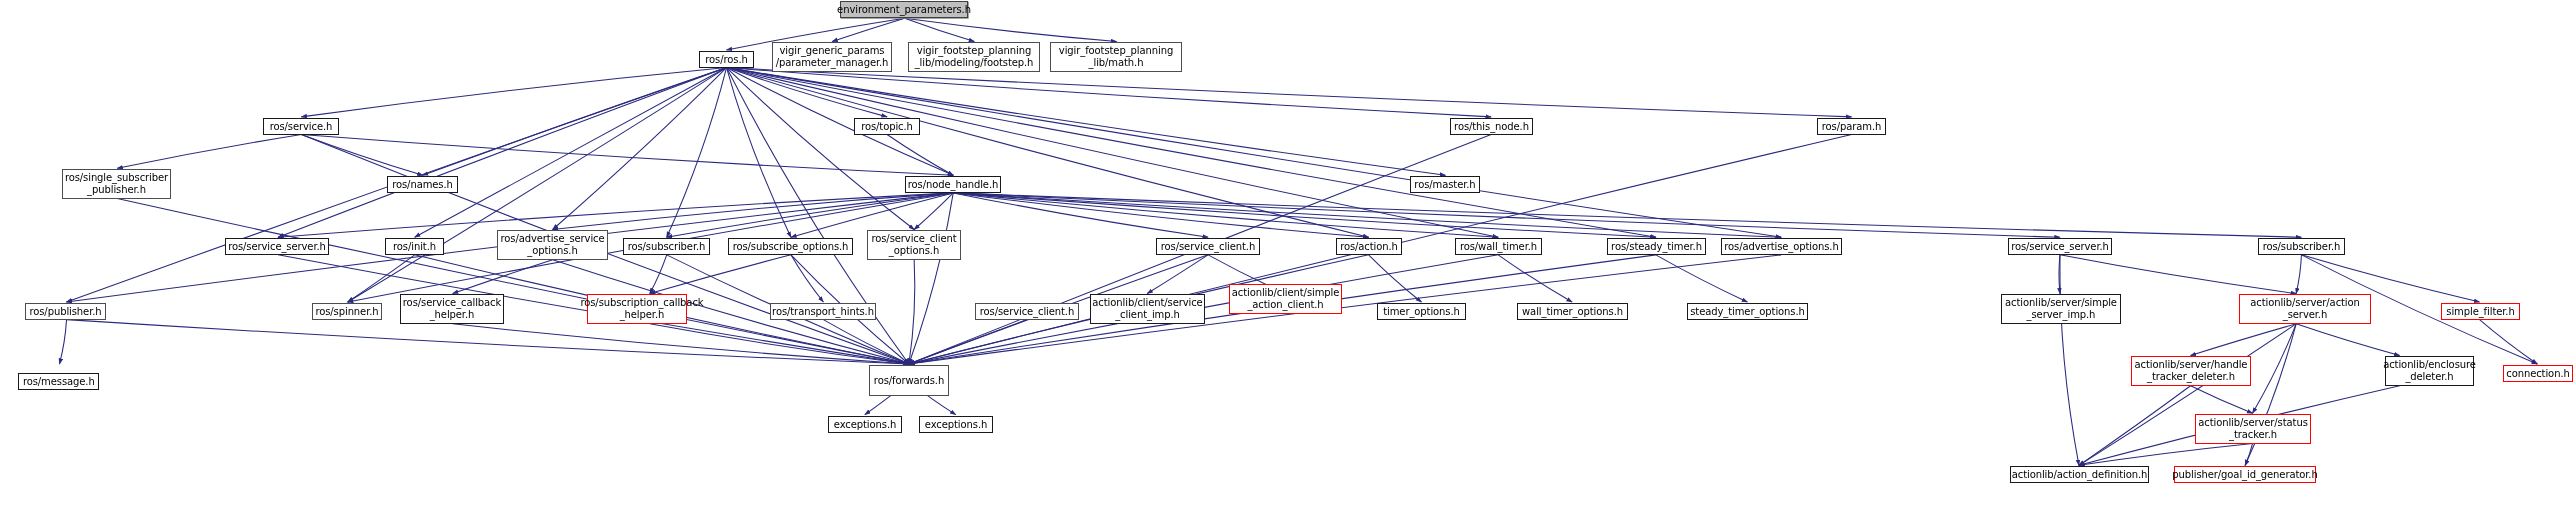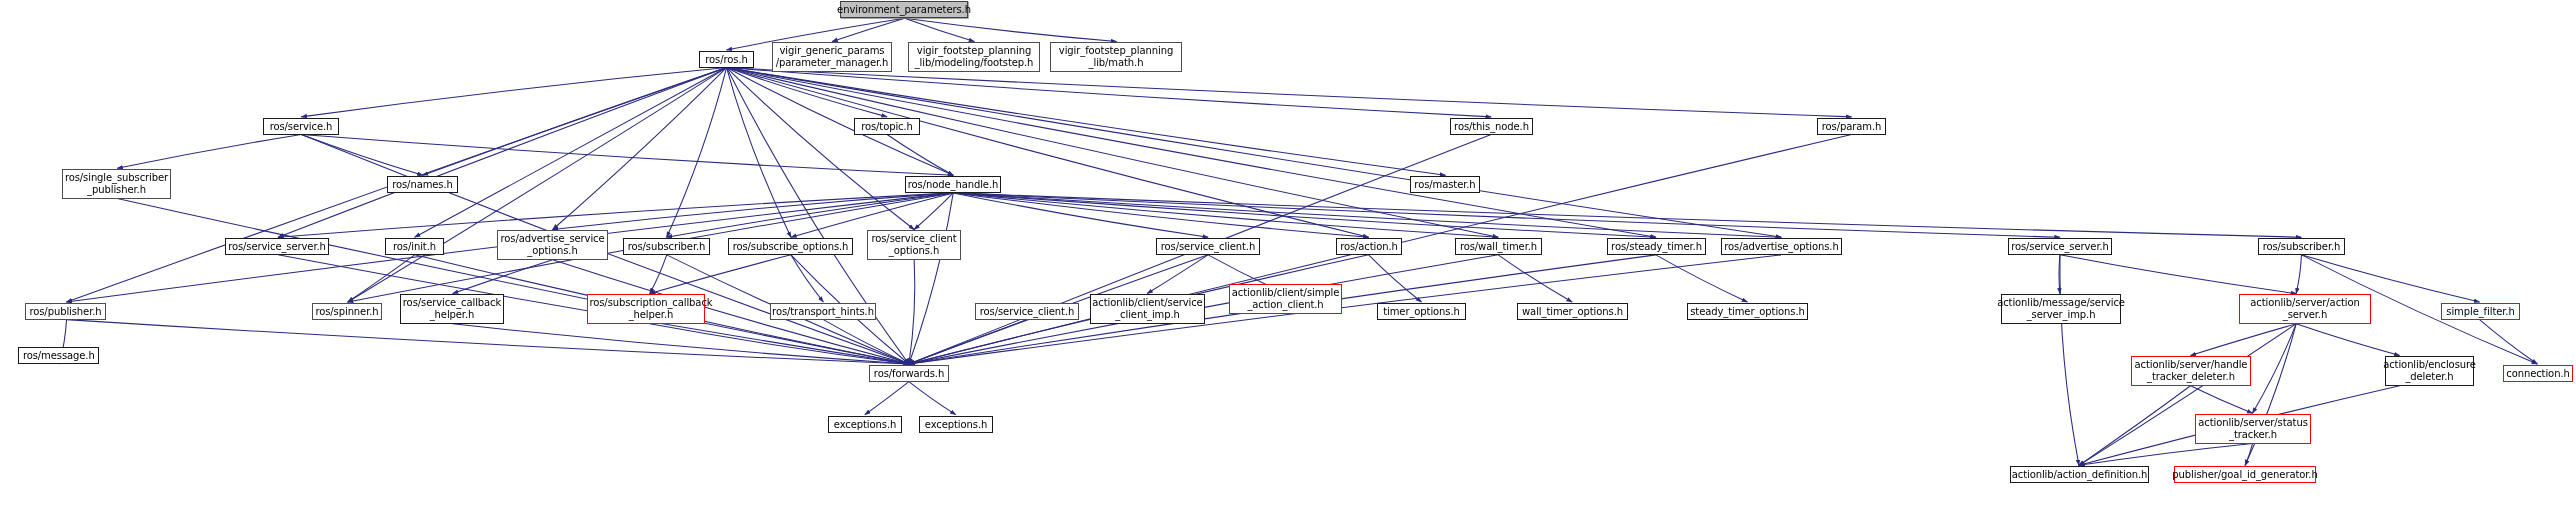--- a/index.html
+++ b/index.html
@@ -170,38 +170,38 @@
       <div class="node black" style="left: 1336px; top: 238px; width: 66px; height: 17px;">ros/action.h</div>
       <div class="node black" style="left: 1455px; top: 238px; width: 87px; height: 17px;">ros/wall_timer.h</div>
       <div class="node black" style="left: 1607px; top: 238px; width: 99px; height: 17px;">ros/steady_timer.h</div>
       <div class="node black" style="left: 1721px; top: 238px; width: 121px; height: 17px;">ros/advertise_options.h</div>
       <div class="node black" style="left: 2008px; top: 238px; width: 104px; height: 17px;">ros/service_server.h</div>
       <div class="node black" style="left: 2258px; top: 238px; width: 87px; height: 17px;">ros/subscriber.h</div>
       <div class="node gray" style="left: 25px; top: 303px; width: 81px; height: 17px;">ros/publisher.h</div>
       <div class="node gray" style="left: 312px; top: 303px; width: 70px; height: 17px;">ros/spinner.h</div>
       <div class="node black" style="left: 400px; top: 294px; width: 104px; height: 30px;">ros/service_callback
 _helper.h</div>
-      <div class="node red" style="left: 587px; top: 294px; width: 118px; height: 30px; padding-left: 12px;">ros/subscription_callback
+      <div class="node red" style="left: 587px; top: 294px; width: 100px; height: 30px; padding-left: 12px;">ros/subscription_callback
 _helper.h</div>
       <div class="node gray" style="left: 770px; top: 303px; width: 106px; height: 17px;">ros/transport_hints.h</div>
       <div class="node gray" style="left: 975px; top: 303px; width: 104px; height: 17px;">ros/service_client.h</div>
       <div class="node black" style="left: 1090px; top: 294px; width: 115px; height: 30px;">actionlib/client/service
 _client_imp.h</div>
       <div class="node red" style="left: 1229px; top: 284px; width: 113px; height: 30px;">actionlib/client/simple
 _action_client.h</div>
       <div class="node black" style="left: 1377px; top: 303px; width: 89px; height: 17px;">timer_options.h</div>
       <div class="node black" style="left: 1517px; top: 303px; width: 111px; height: 17px;">wall_timer_options.h</div>
       <div class="node black" style="left: 1687px; top: 303px; width: 121px; height: 17px;">steady_timer_options.h</div>
-      <div class="node black" style="left: 2001px; top: 294px; width: 120px; height: 30px;">actionlib/message/service
+      <div class="node black" style="left: 2001px; top: 294px; width: 120px; height: 30px;">actionlib/server/simple
 _server_imp.h</div>
       <div class="node red" style="left: 2239px; top: 294px; width: 132px; height: 30px;">actionlib/server/action
 _server.h</div>
       <div class="node red" style="left: 2441px; top: 303px; width: 79px; height: 17px;">simple_filter.h</div>
-      <div class="node black" style="left: 18.3px; top: 347px; width: 81px; height: 17px;">ros/message.h</div>
-      <div class="node gray" style="left: 869px; top: 365px; width: 80px; height: 17px;">ros/forwards.h</div>
+      <div class="node black" style="left: 18.3px; top: 373px; width: 81px; height: 17px;">ros/message.h</div>
+      <div class="node gray" style="left: 869px; top: 365px; width: 80px; height: 31px;">ros/forwards.h</div>
       <div class="node red" style="left: 2131px; top: 356px; width: 120px; height: 30px;">actionlib/server/handle
 _tracker_deleter.h</div>
       <div class="node black" style="left: 2349px; top: 356px; width: 89px; height: 30px; margin-left: 36px;">actionlib/enclosure
 _deleter.h</div>
       <div class="node red" style="left: 2503px; top: 365px; width: 70px; height: 17px;">connection.h</div>
       <div class="node black" style="left: 828px; top: 416px; width: 74px; height: 17px;">exceptions.h</div>
       <div class="node black" style="left: 919px; top: 416px; width: 74px; height: 17px;">exceptions.h</div>
       <div class="node red" style="left: 2195px; top: 414px; width: 116px; height: 30px;">actionlib/server/status
 _tracker.h</div>
       <div class="node black" style="left: 2010px; top: 466px; width: 139px; height: 17px;">actionlib/action_definition.h</div>

